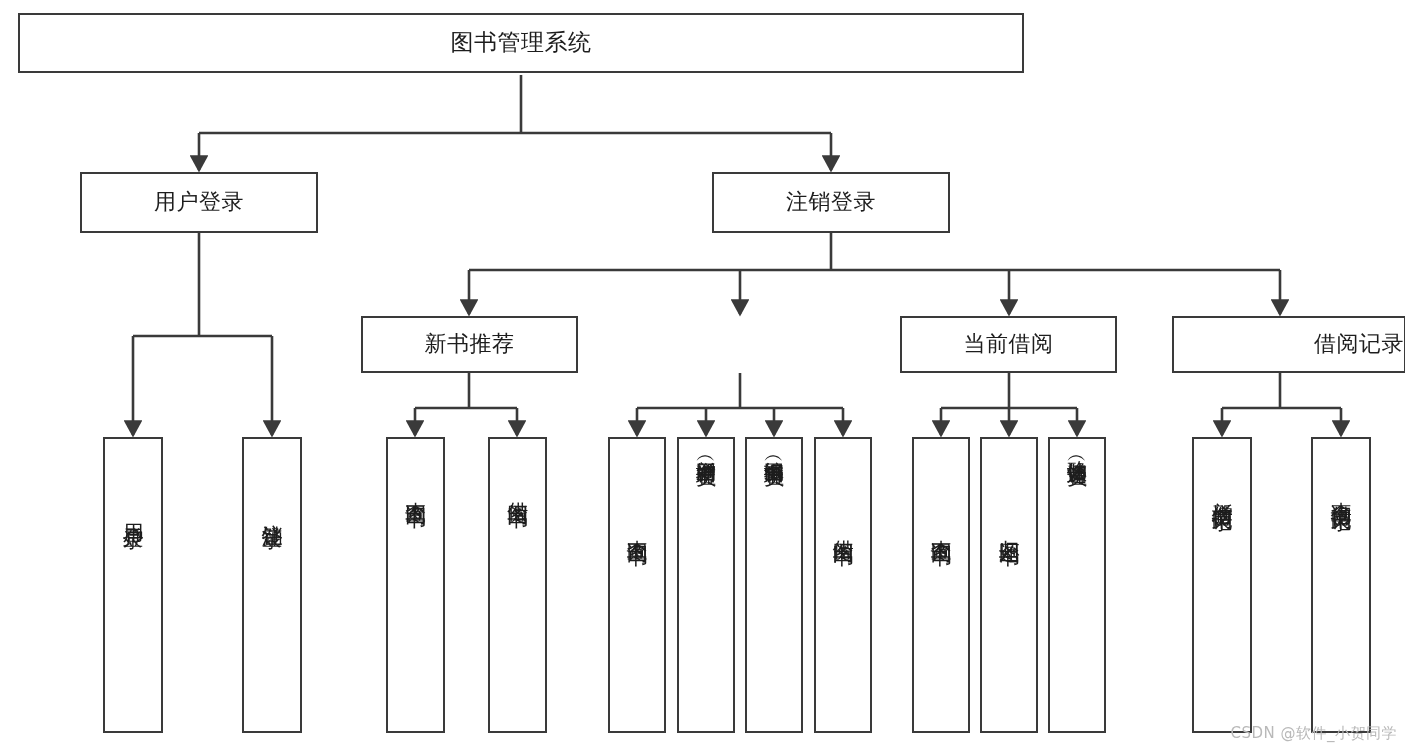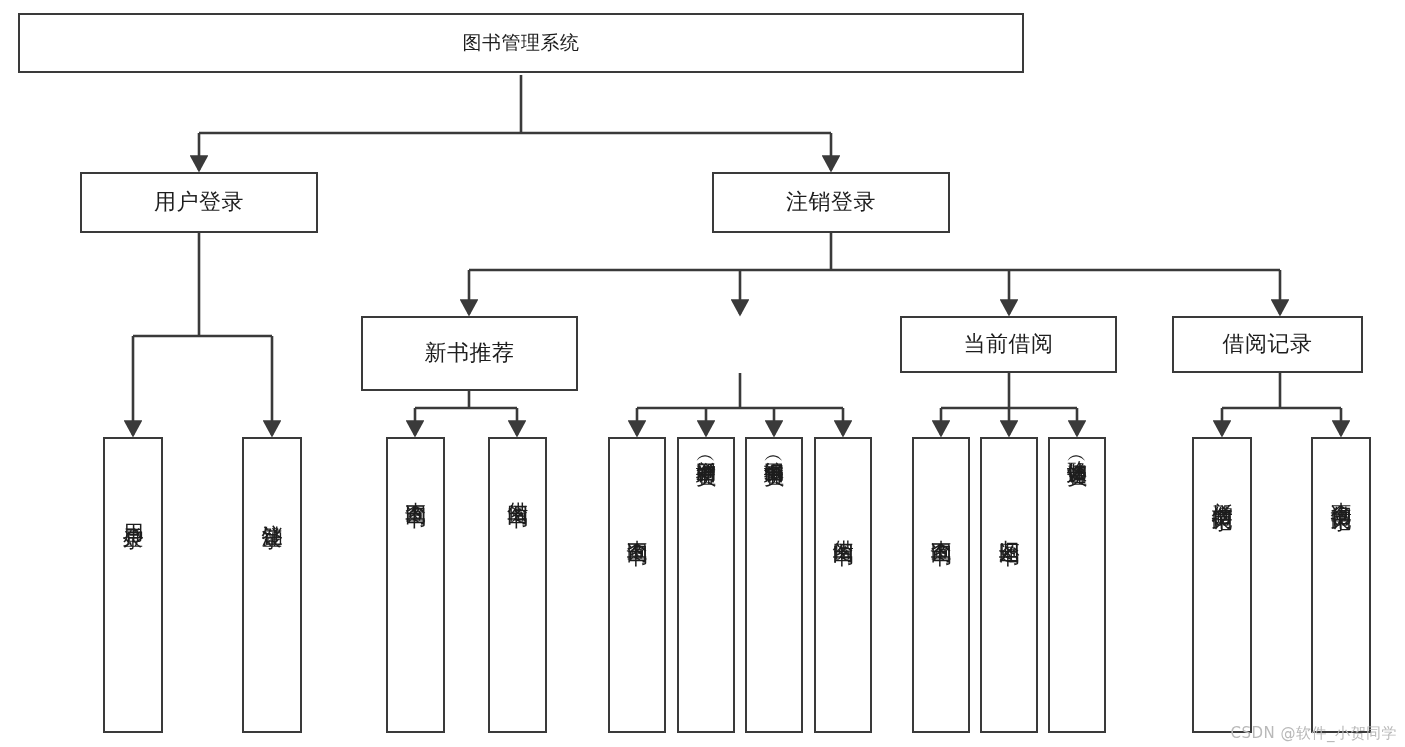--- a/index.html
+++ b/index.html
@@ -42,21 +42,21 @@
     text-align: center;
     line-height: 1.12;
     white-space: nowrap;
   }
   
   .node.horiz .label {
     font-size: 22px;
     letter-spacing: 0.5px;
   }
   .node.root .label {
-    font-size: 19px;
+    font-size: 23px;
   }
   
   .node.vert {
     align-items: flex-start;
     justify-content: center;
     padding-top: 6px;
   }
   .node.vert .label {
     writing-mode: vertical-rl;
     text-orientation: upright;
@@ -148,27 +148,27 @@
     <span class="label">图书管理系统</span>
   </div>
 
   <div class="node horiz" style="left:80px; top:172px; width:238px; height:61px;">
     <span class="label">用户登录</span>
   </div>
   <div class="node horiz" style="left:712px; top:172px; width:238px; height:61px;">
     <span class="label">注销登录</span>
   </div>
 
-  <div class="node horiz" style="left:361px; top:316px; width:217px; height:75px;">
+  <div class="node horiz" style="left:361px; top:316px; width:217px; height:57px;">
     <span class="label">新书推荐</span>
   </div>
   <div class="node horiz" style="left:900px; top:316px; width:217px; height:57px;">
     <span class="label">当前借阅</span>
   </div>
-  <div class="node horiz" style="left:1172px; top:316px; width:191px; height:57px;">
+  <div class="node horiz" style="left:1172px; top:316px; width:234px; height:57px;justify-content:flex-end;">
     <span class="label">借阅记录</span>
   </div>
 
   <div class="node vert mid" style="left:103px; top:437px; width:60px; height:296px;">
     <span class="label">用户登录</span>
   </div>
   <div class="node vert mid" style="left:242px; top:437px; width:60px; height:296px;">
     <span class="label">注销登录</span>
   </div>
 

